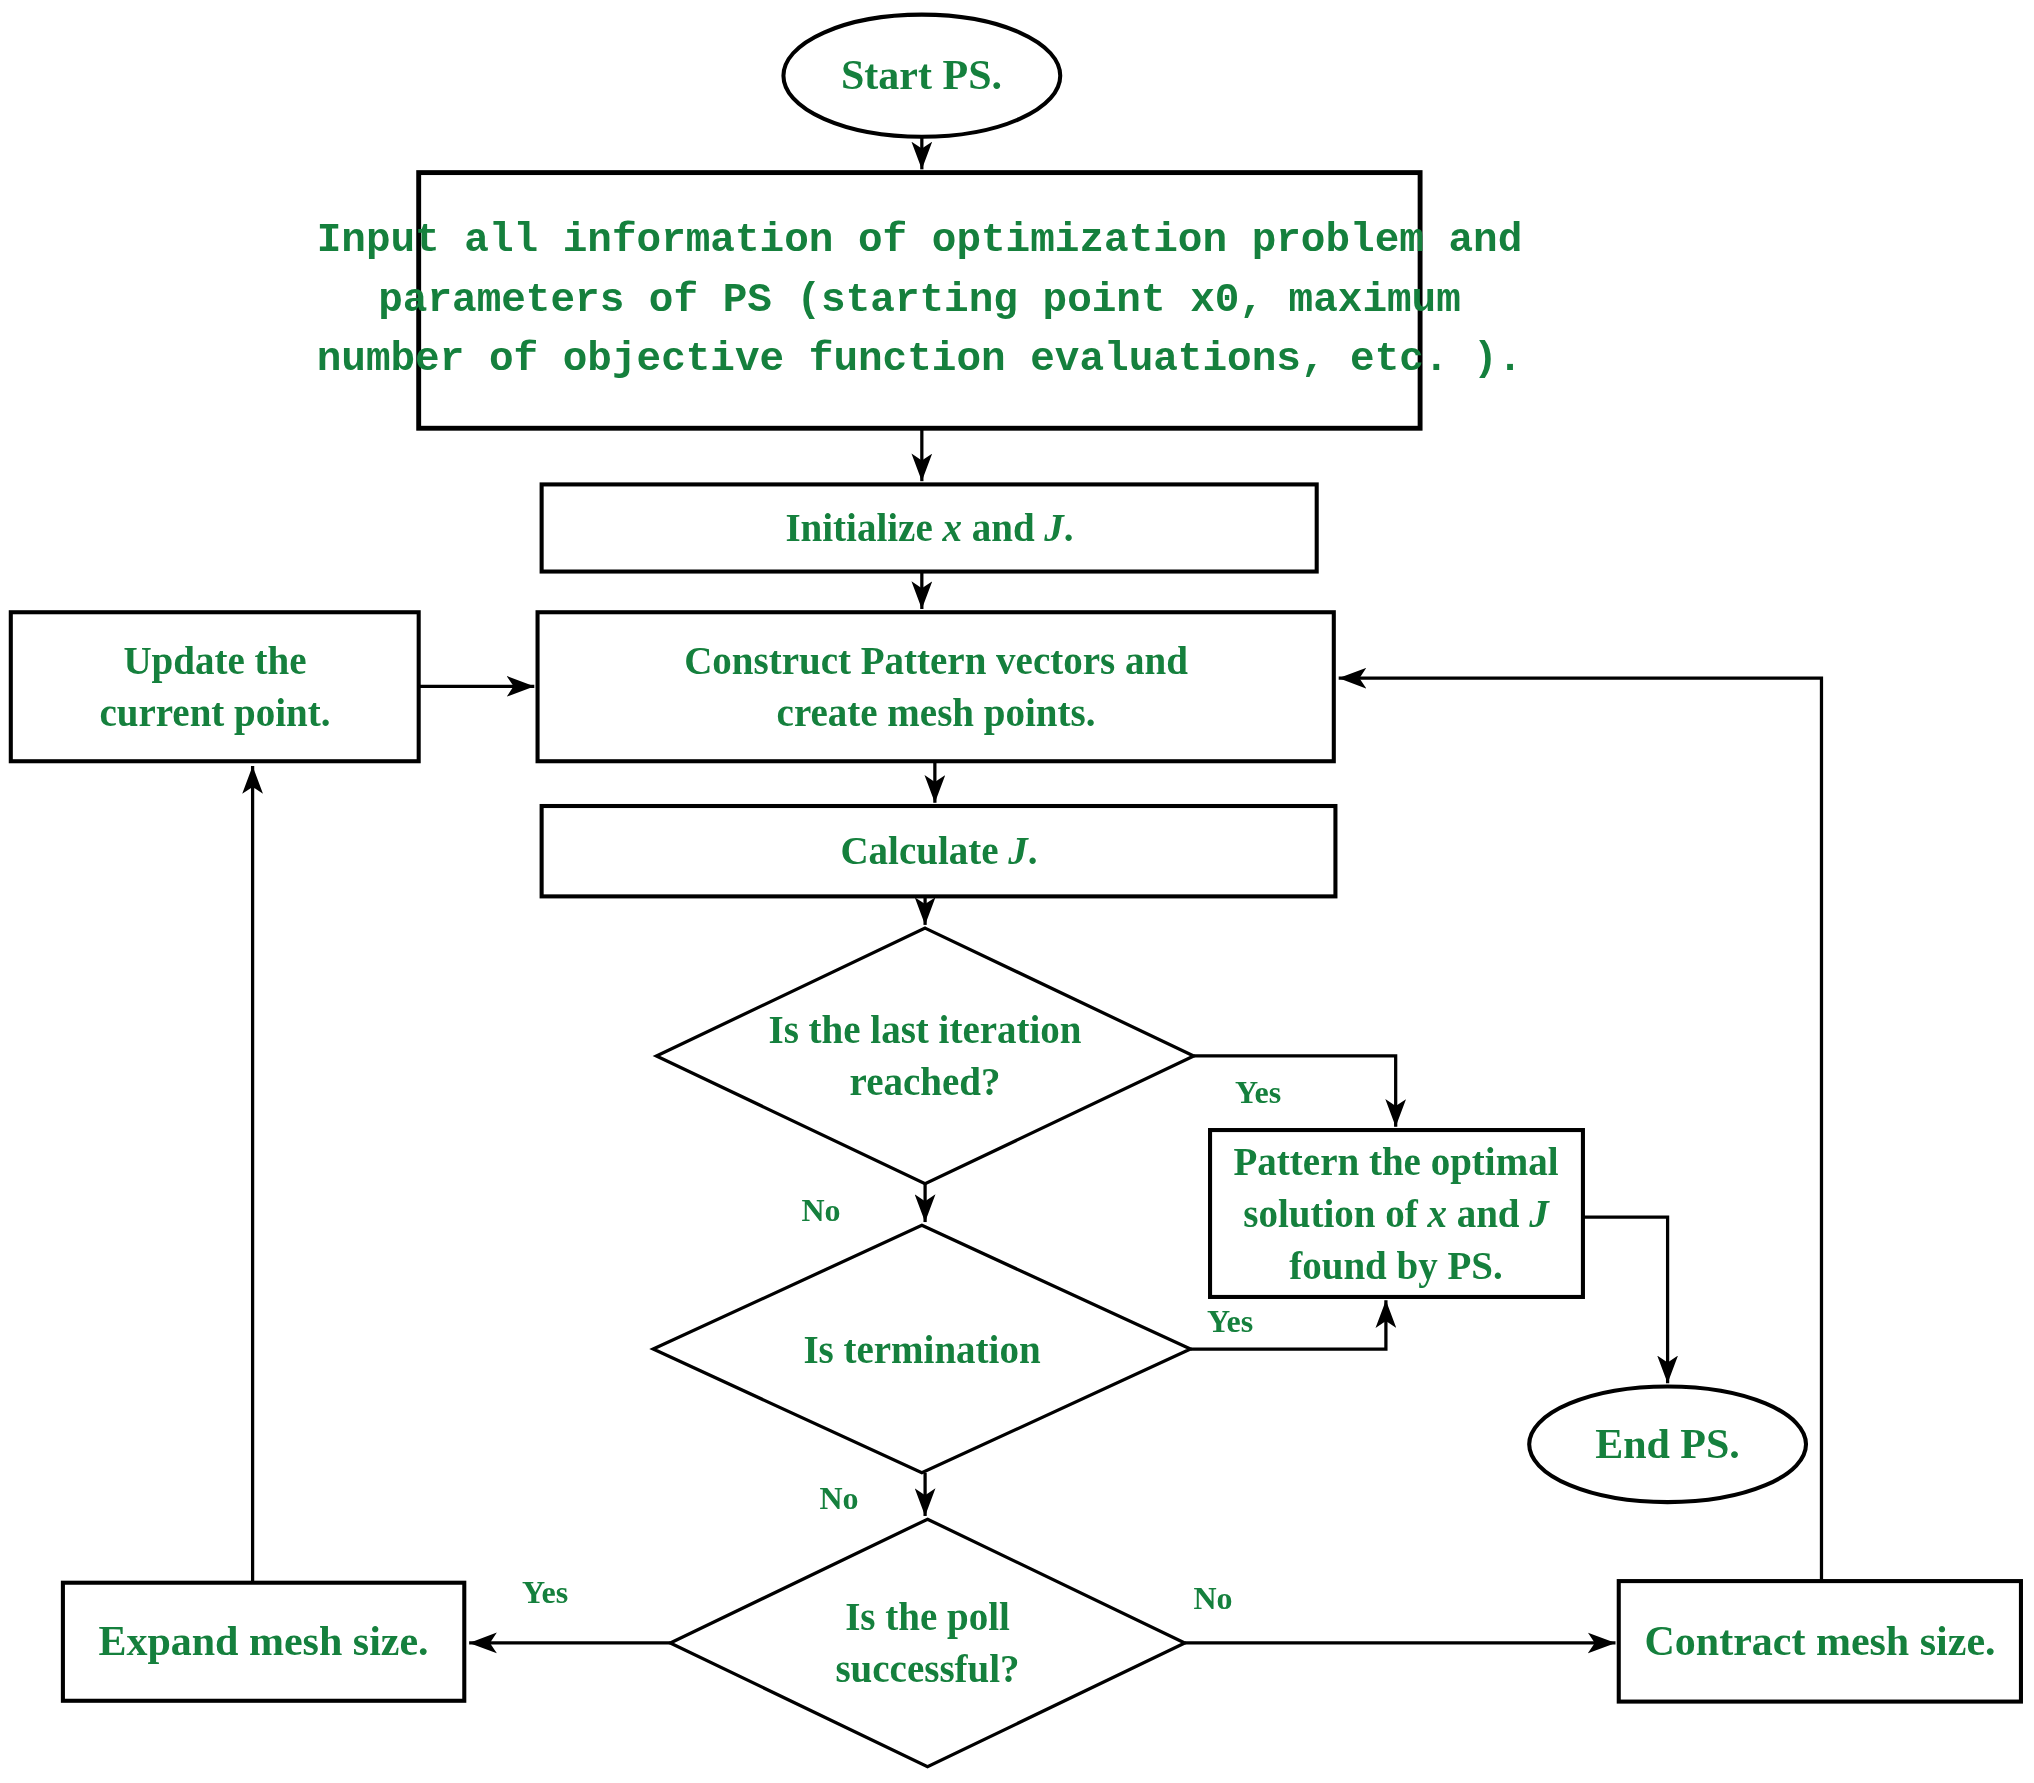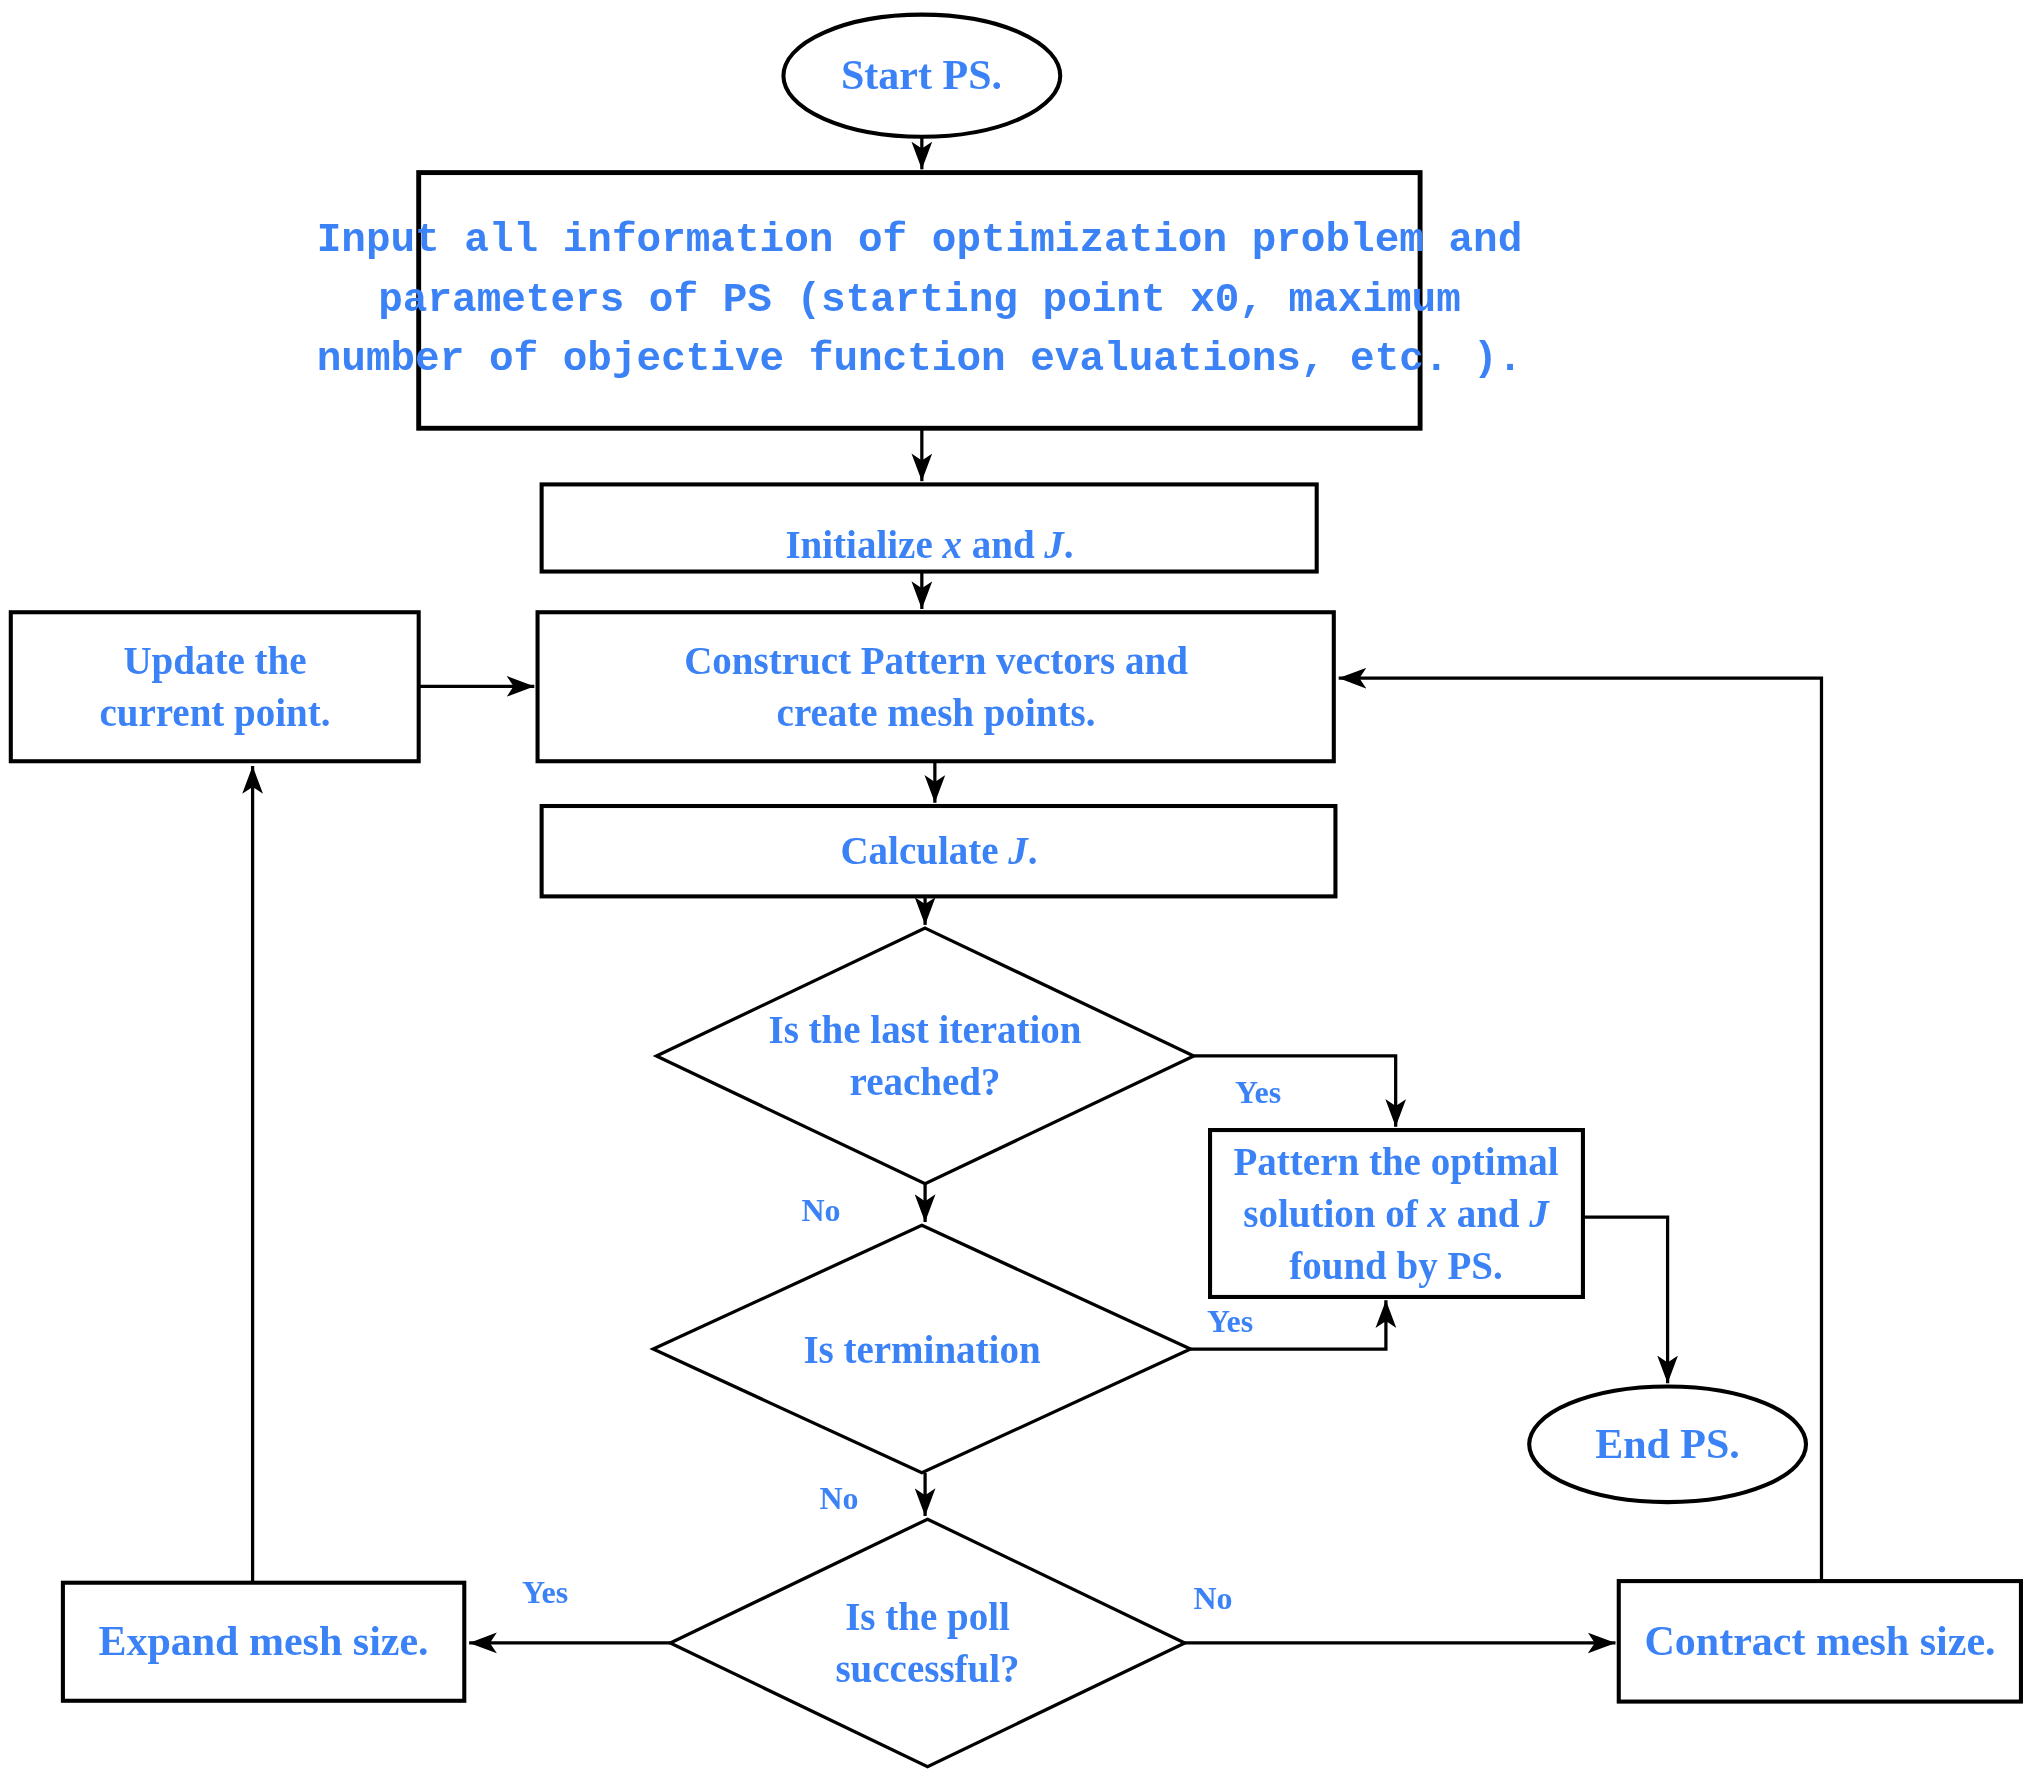--- a/index.html
+++ b/index.html
@@ -16,21 +16,21 @@
   .stage svg{position:absolute;left:0;top:0;}
   .txt{
     position:absolute;
     display:flex;
     flex-direction:column;
     align-items:center;
     justify-content:center;
     text-align:center;
     font-size:39px;
     line-height:1.33;
-    color:#3b82f6;
+    color:#15803d;
     white-space:nowrap;
   }
   .txt div{white-space:nowrap;}
   .big{font-size:42px;}
   .inputtxt{font-size:41px;line-height:1.46;}
   .edge-label{font-size:32px;justify-content:center;}
   i{font-style:italic;}
 </style>
 </head>
 <body>
@@ -82,21 +82,21 @@
   <div class="txt big" style="left:783px;top:23px;width:277px;height:106px;">
     <div>Start PS.</div>
   </div>
 
   <div class="txt inputtxt" style="left:427px;top:181px;width:985px;height:239px;font-family:Liberation Mono, monospace;">
     <div>Input all information of optimization problem and</div>
     <div>parameters of PS (starting point x0, maximum</div>
     <div>number of objective function evaluations, etc. ).</div>
   </div>
 
-  <div class="txt" style="left:550px;top:484px;width:759px;height:87px;justify-content:flex-end;">
+  <div class="txt" style="left:550px;top:484px;width:759px;height:87px;">
     <div><span>Initialize </span><i>x</i><span> and </span><i>J</i><span>.</span></div>
   </div>
 
   <div class="txt" style="left:546px;top:612px;width:780px;height:149px;">
     <div>Construct Pattern vectors and</div>
     <div>create mesh points.</div>
   </div>
 
   <div class="txt" style="left:19px;top:612px;width:392px;height:149px;">
     <div>Update the</div>

